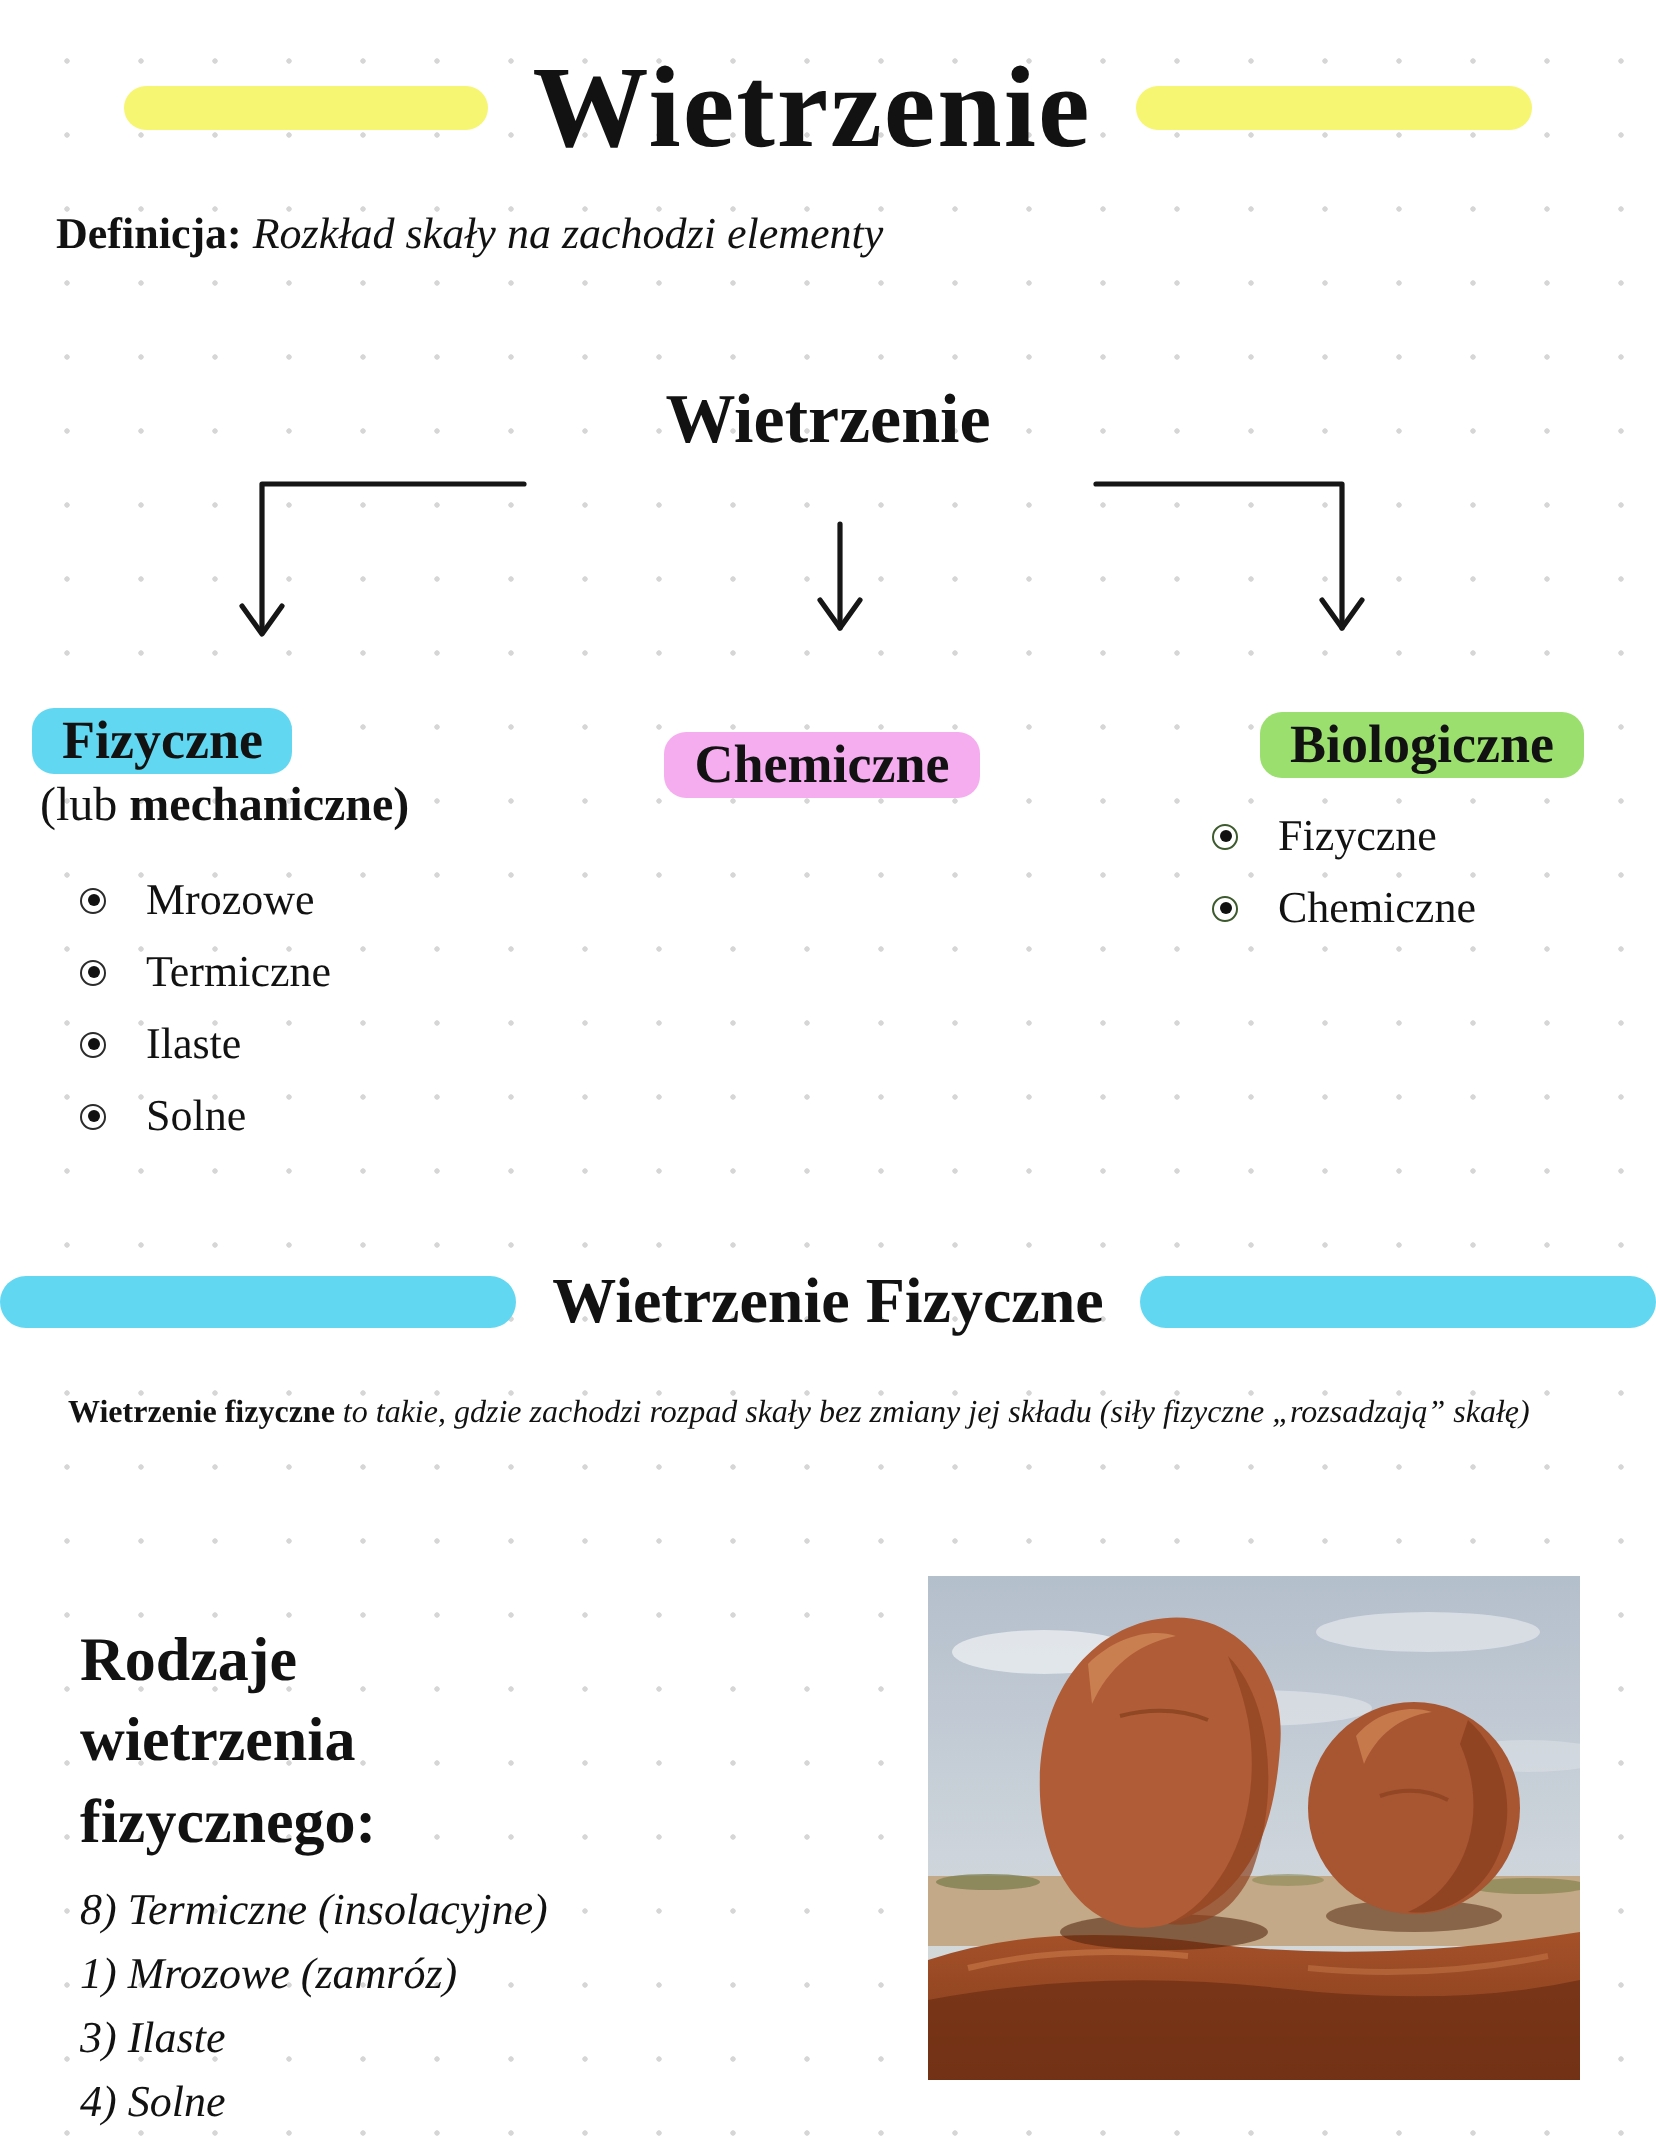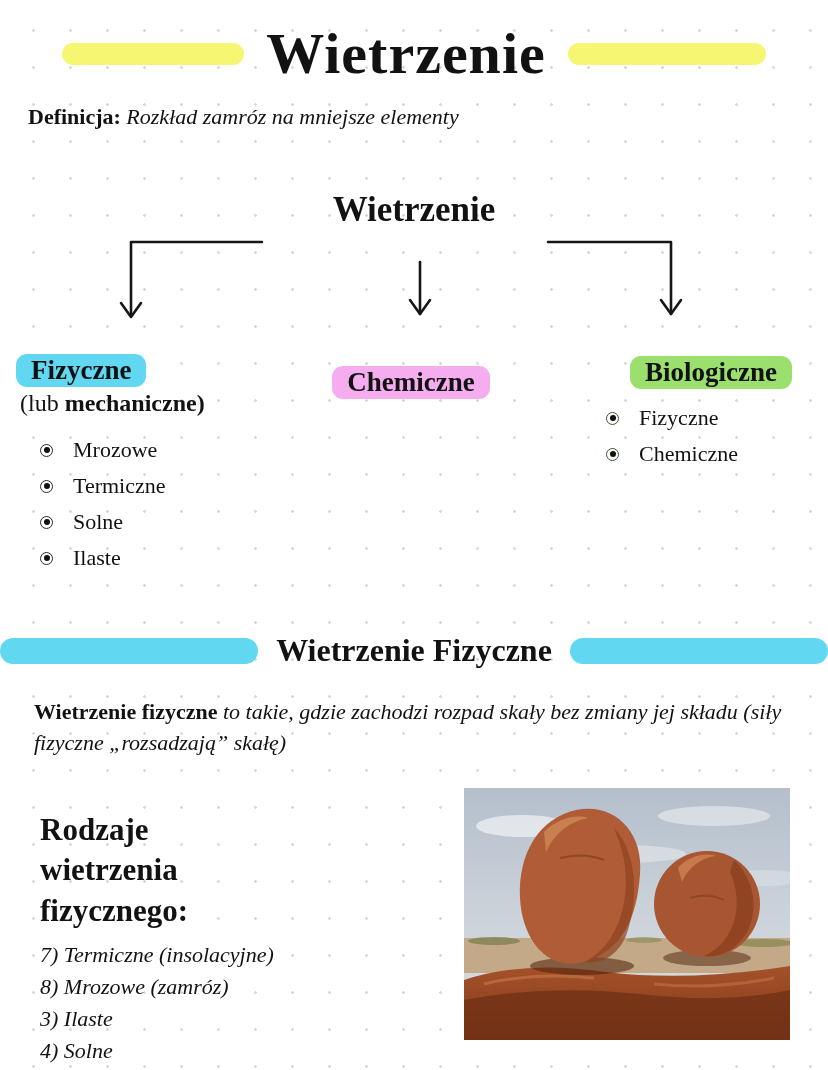--- a/index.html
+++ b/index.html
@@ -51,21 +51,21 @@
   .bullet::after{ content:""; width:6px; height:6px; border-radius:50%; background:#111; }
   .bullet-green{ border-color:#3c5a2d; }
 
   
   .band{ position:absolute; top:632px; left:0; width:828px;
     display:flex; align-items:center; gap:18px; }
   .band .bar{ flex:1; height:26px; border-radius:14px; background:var(--cyan); }
   .band .band-title{ font-size:32px; font-weight:bold; white-space:nowrap; }
 
   .lead{ position:absolute; left:34px; top:696px; width:762px;
-    font-size:22px; line-height:1.42; }
+    font-size:16px; line-height:1.42; }
   .lead strong{ font-weight:bold; }
   .lead em{ font-style:italic; }
 
   
   .types{ position:absolute; left:40px; top:810px; width:300px; }
   .types-heading{ font-size:31px; font-weight:bold; line-height:1.3; margin-bottom:8px; width:250px; }
   .types ol{ list-style:none; }
   .types ol li{ font-size:22px; font-style:italic; line-height:1.45; }
 
   .photo{ position:absolute; left:464px; top:788px; width:326px; height:252px; }
@@ -76,21 +76,21 @@
 
 <div class="page">
 
   <div class="title-row">
     <span class="bar bar-l"></span>
     <h1 class="page-title">Wietrzenie</h1>
     <span class="bar bar-r"></span>
   </div>
 
   <p class="definition">
-    <strong>Definicja:</strong><em> Rozkład zamróz na mniejsze elementy</em>
+    <strong>Definicja:</strong><em> Rozkład skały na zachodzi elementy</em>
   </p>
 
   <div class="diagram-root">Wietrzenie</div>
 
   <svg class="arrows" width="828" height="104" viewBox="0 0 828 104">
     <g stroke="#161616" stroke-width="2.6" fill="none" stroke-linecap="round" stroke-linejoin="round">
       <polyline points="262,6 131,6 131,80"></polyline>
       <polyline points="121,67 131,81 141,67"></polyline>
       <line x1="420" y1="26" x2="420" y2="78"></line>
       <polyline points="410,64 420,78 430,64"></polyline>
@@ -106,25 +106,25 @@
       <li>
           <span class="bullet"></span>
           <span>Mrozowe</span>
         </li>
       <li>
           <span class="bullet"></span>
           <span>Termiczne</span>
         </li>
       <li>
           <span class="bullet"></span>
+          <span>Ilaste</span>
+        </li>
+      <li>
+          <span class="bullet"></span>
           <span>Solne</span>
-        </li>
-      <li>
-          <span class="bullet"></span>
-          <span>Ilaste</span>
         </li>
     </ul>
   </div>
 
   <div class="branch2">
     <span class="hl hl-pink">Chemiczne</span>
   </div>
 
   <div class="branch3">
     <span class="hl hl-green">Biologiczne</span>
@@ -146,22 +146,22 @@
     <span class="bar"></span>
   </div>
 
   <p class="lead">
     <strong>Wietrzenie fizyczne</strong><em> to takie, gdzie zachodzi rozpad skały bez zmiany jej składu (siły fizyczne „rozsadzają” skałę)</em>
   </p>
 
   <div class="types">
     <div class="types-heading">Rodzaje wietrzenia fizycznego:</div>
     <ol>
-      <li>7) Termiczne (insolacyjne)</li>
-      <li>8) Mrozowe  (zamróz)</li>
+      <li>8) Termiczne (insolacyjne)</li>
+      <li>1) Mrozowe  (zamróz)</li>
       <li>3) Ilaste</li>
       <li>4) Solne</li>
     </ol>
   </div>
 
   <div class="photo">
     <svg viewBox="0 0 326 252" role="img">
       <defs>
         <linearGradient id="sky" x1="0" y1="0" x2="0" y2="1">
           <stop offset="0" stop-color="#b4bfcc"></stop>

